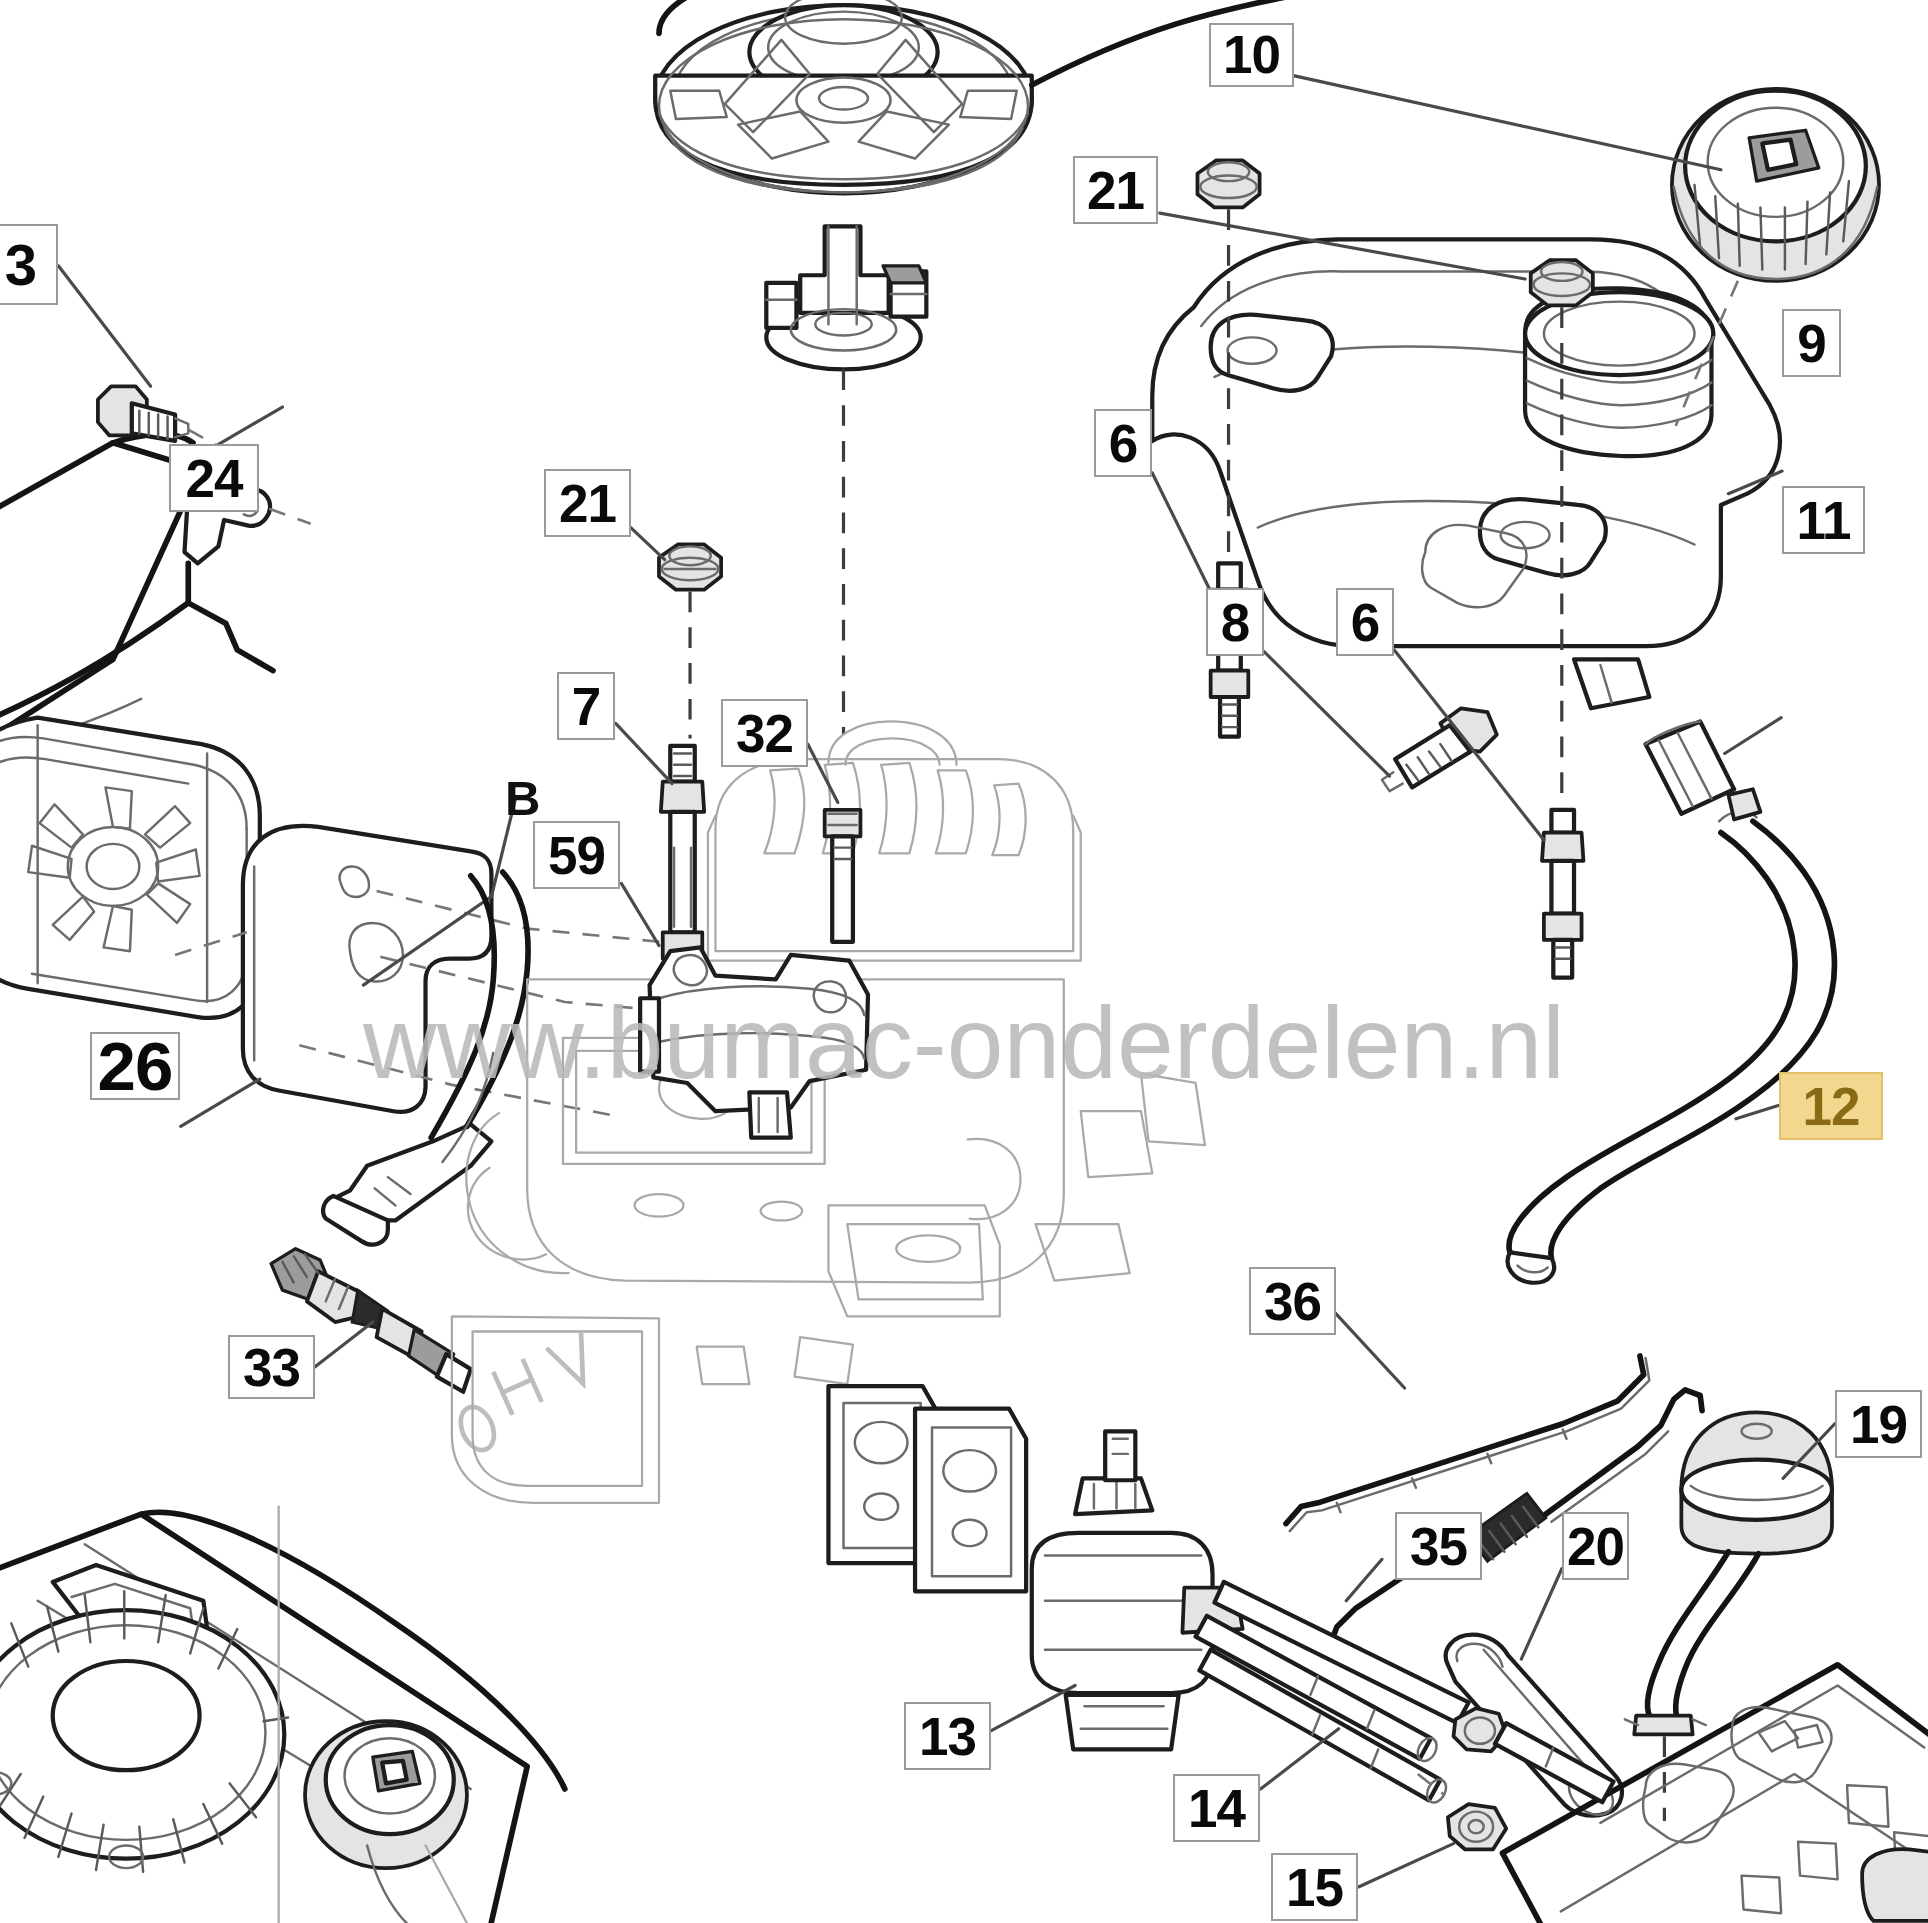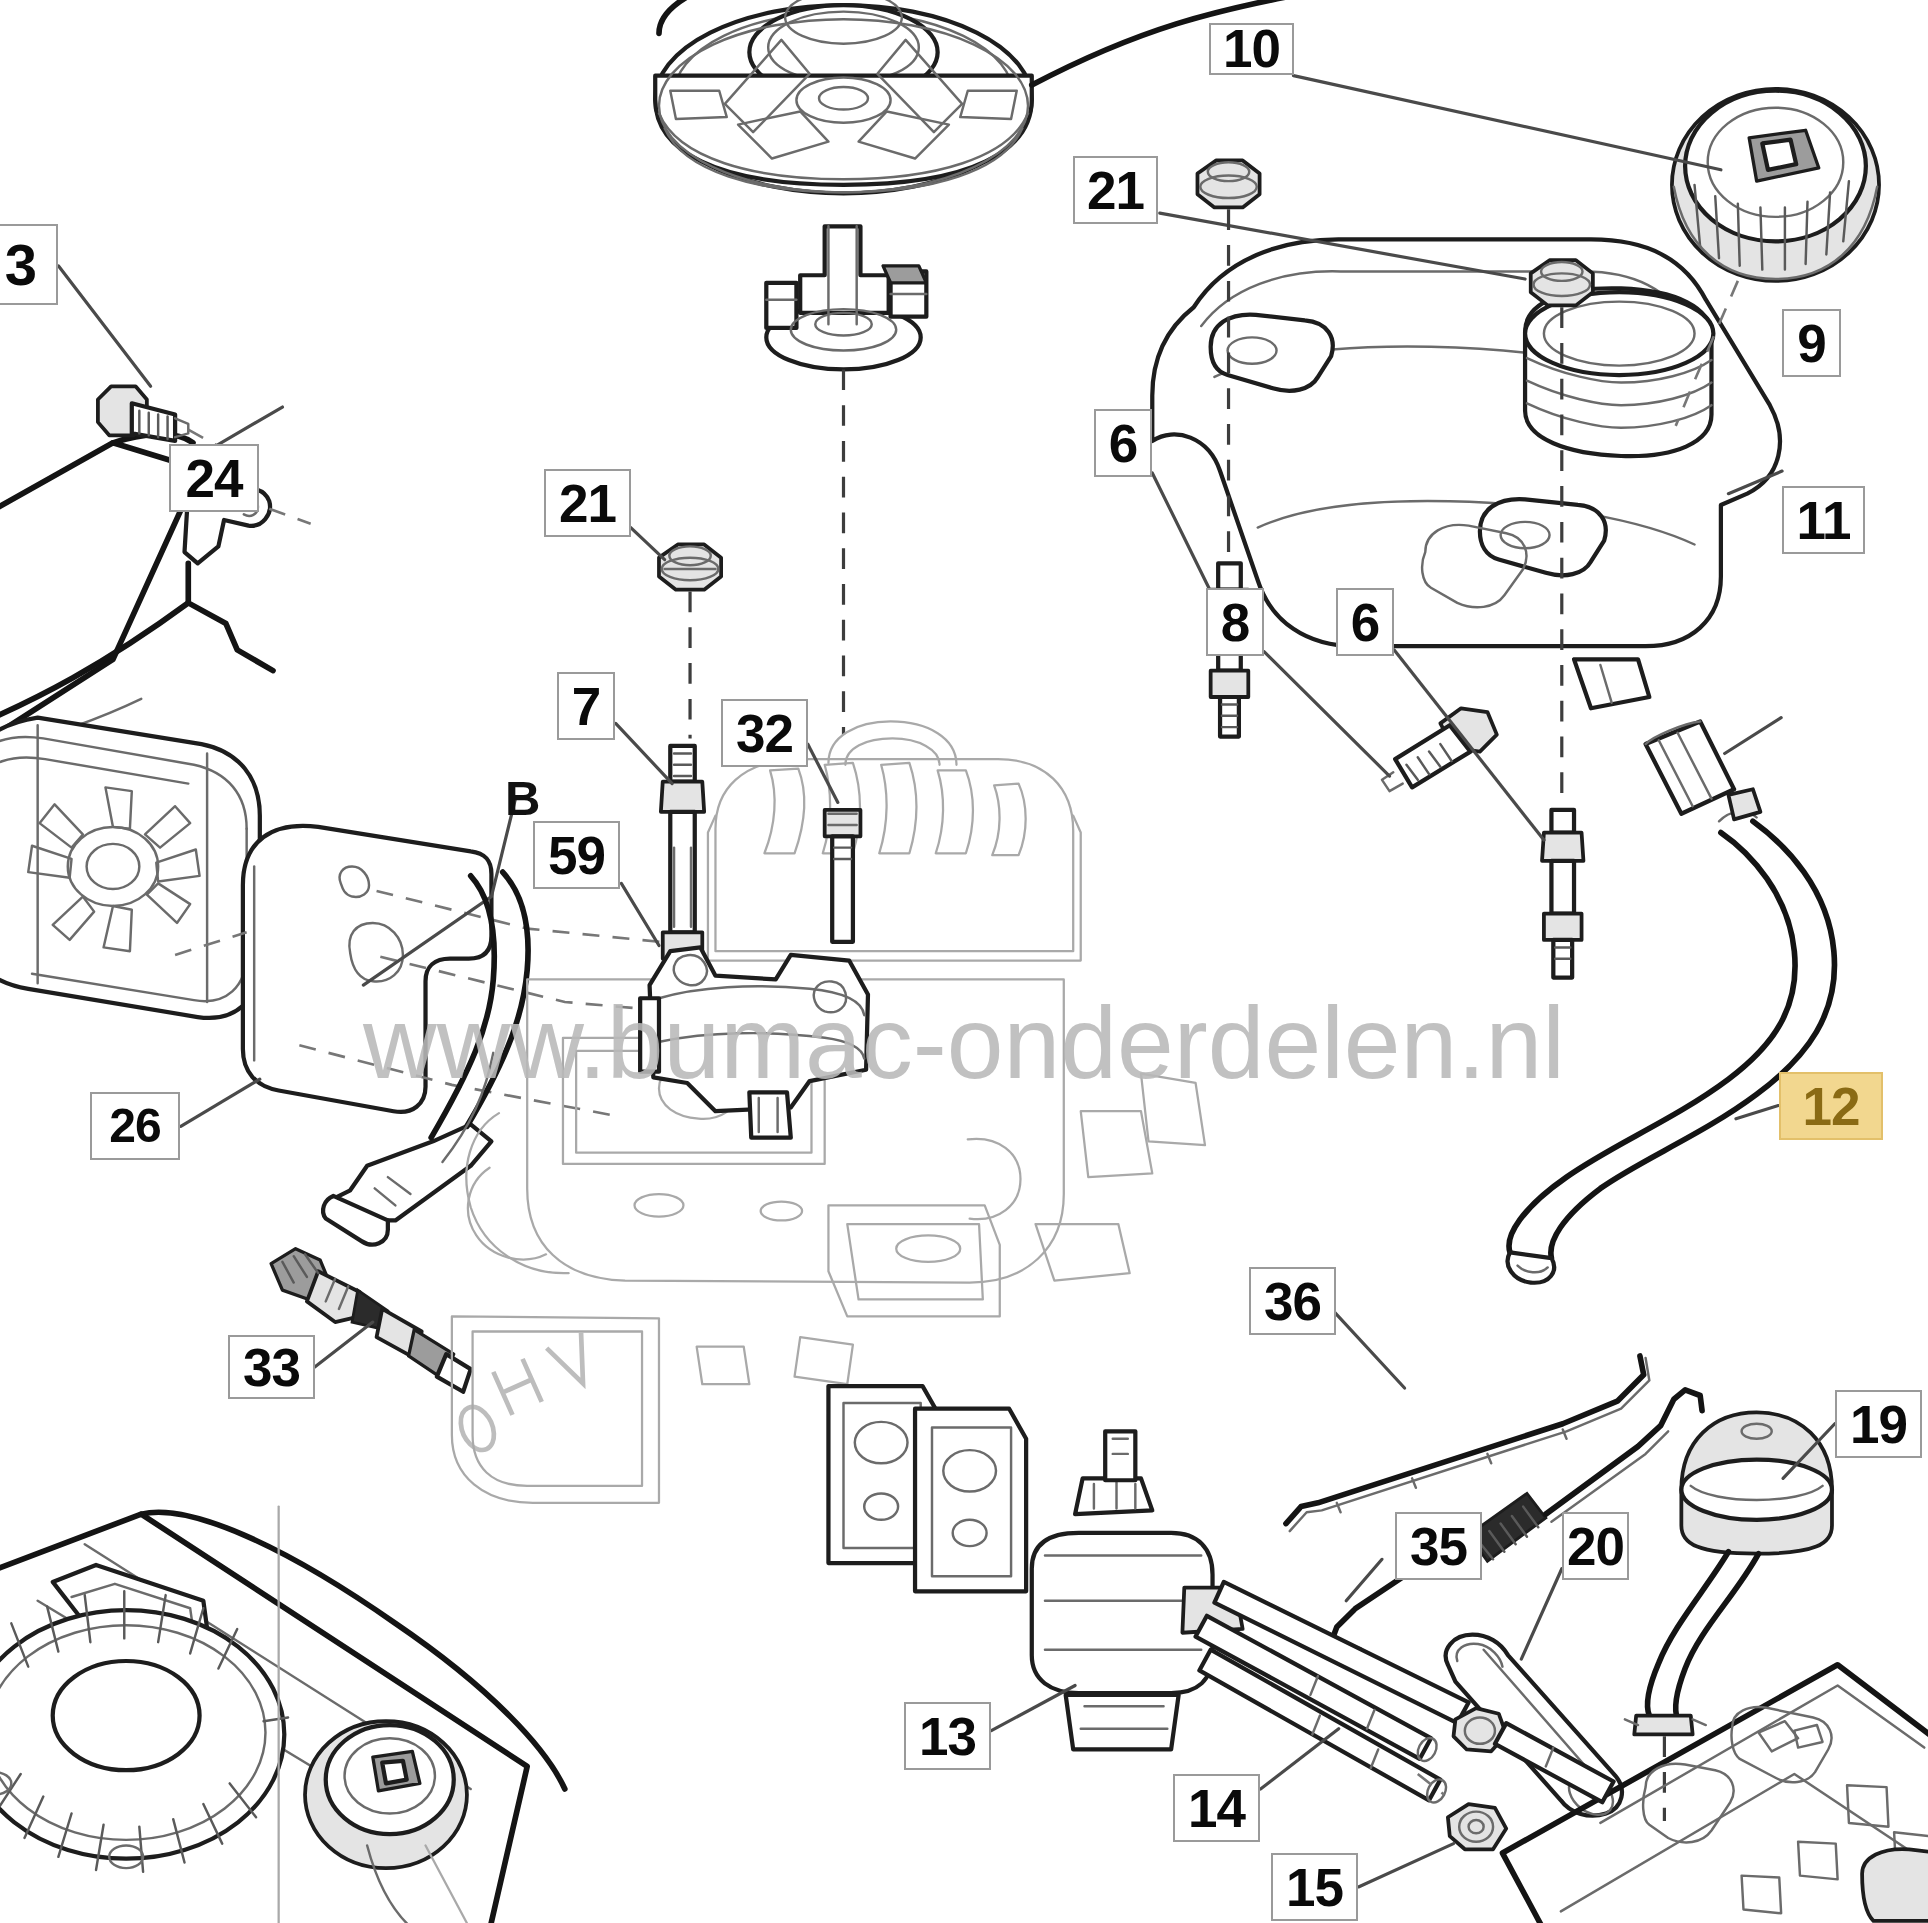--- a/index.html
+++ b/index.html
@@ -536,21 +536,21 @@
   <div id="callout-layer">
       <div class="callout" style="left: -17px; top: 224px; width: 75px; height: 81px; font-size: 58px;">
         <span>3</span>
       </div>
       <div class="callout" style="left: 169px; top: 444px; width: 90px; height: 68px; font-size: 53px;">
         <span>24</span>
       </div>
       <div class="callout" style="left: 1073px; top: 156px; width: 85px; height: 68px; font-size: 53px;">
         <span>21</span>
       </div>
-      <div class="callout" style="left: 1209px; top: 22.6px; width: 85px; height: 52px; font-size: 53px;">
+      <div class="callout" style="left: 1209px; top: 22.6px; width: 85px; height: 64px; font-size: 53px;">
         <span>10</span>
       </div>
       <div class="callout" style="left: 1782px; top: 309px; width: 59px; height: 68px; font-size: 53px;">
         <span>9</span>
       </div>
       <div class="callout" style="left: 1782px; top: 486px; width: 83px; height: 68px; font-size: 53px;">
         <span>11</span>
       </div>
       <div class="callout" style="left: 1094px; top: 409px; width: 58px; height: 68px; font-size: 53px;">
         <span>6</span>
@@ -566,21 +566,21 @@
       </div>
       <div class="callout" style="left: 557px; top: 672px; width: 58px; height: 68px; font-size: 53px;">
         <span>7</span>
       </div>
       <div class="callout" style="left: 721px; top: 699px; width: 87px; height: 68px; font-size: 53px;">
         <span>32</span>
       </div>
       <div class="callout" style="left: 533px; top: 821px; width: 87px; height: 68px; font-size: 53px;">
         <span>59</span>
       </div>
-      <div class="callout" style="left: 90px; top: 1092px; width: 90px; height: 68px; font-size: 48px; align-items: center;">
+      <div class="callout" style="left: 90px; top: 1032px; width: 90px; height: 68px; font-size: 69px; align-items: center;">
         <span>26</span>
       </div>
       <div class="callout" style="left: 228px; top: 1335px; width: 87px; height: 64px; font-size: 53px;">
         <span>33</span>
       </div>
       <div class="callout highlight" style="left: 1779px; top: 1072px; width: 104px; height: 68px; font-size: 53px;">
         <span>12</span>
       </div>
       <div class="callout" style="left: 1249px; top: 1267px; width: 87px; height: 68px; font-size: 53px;">
         <span>36</span>

